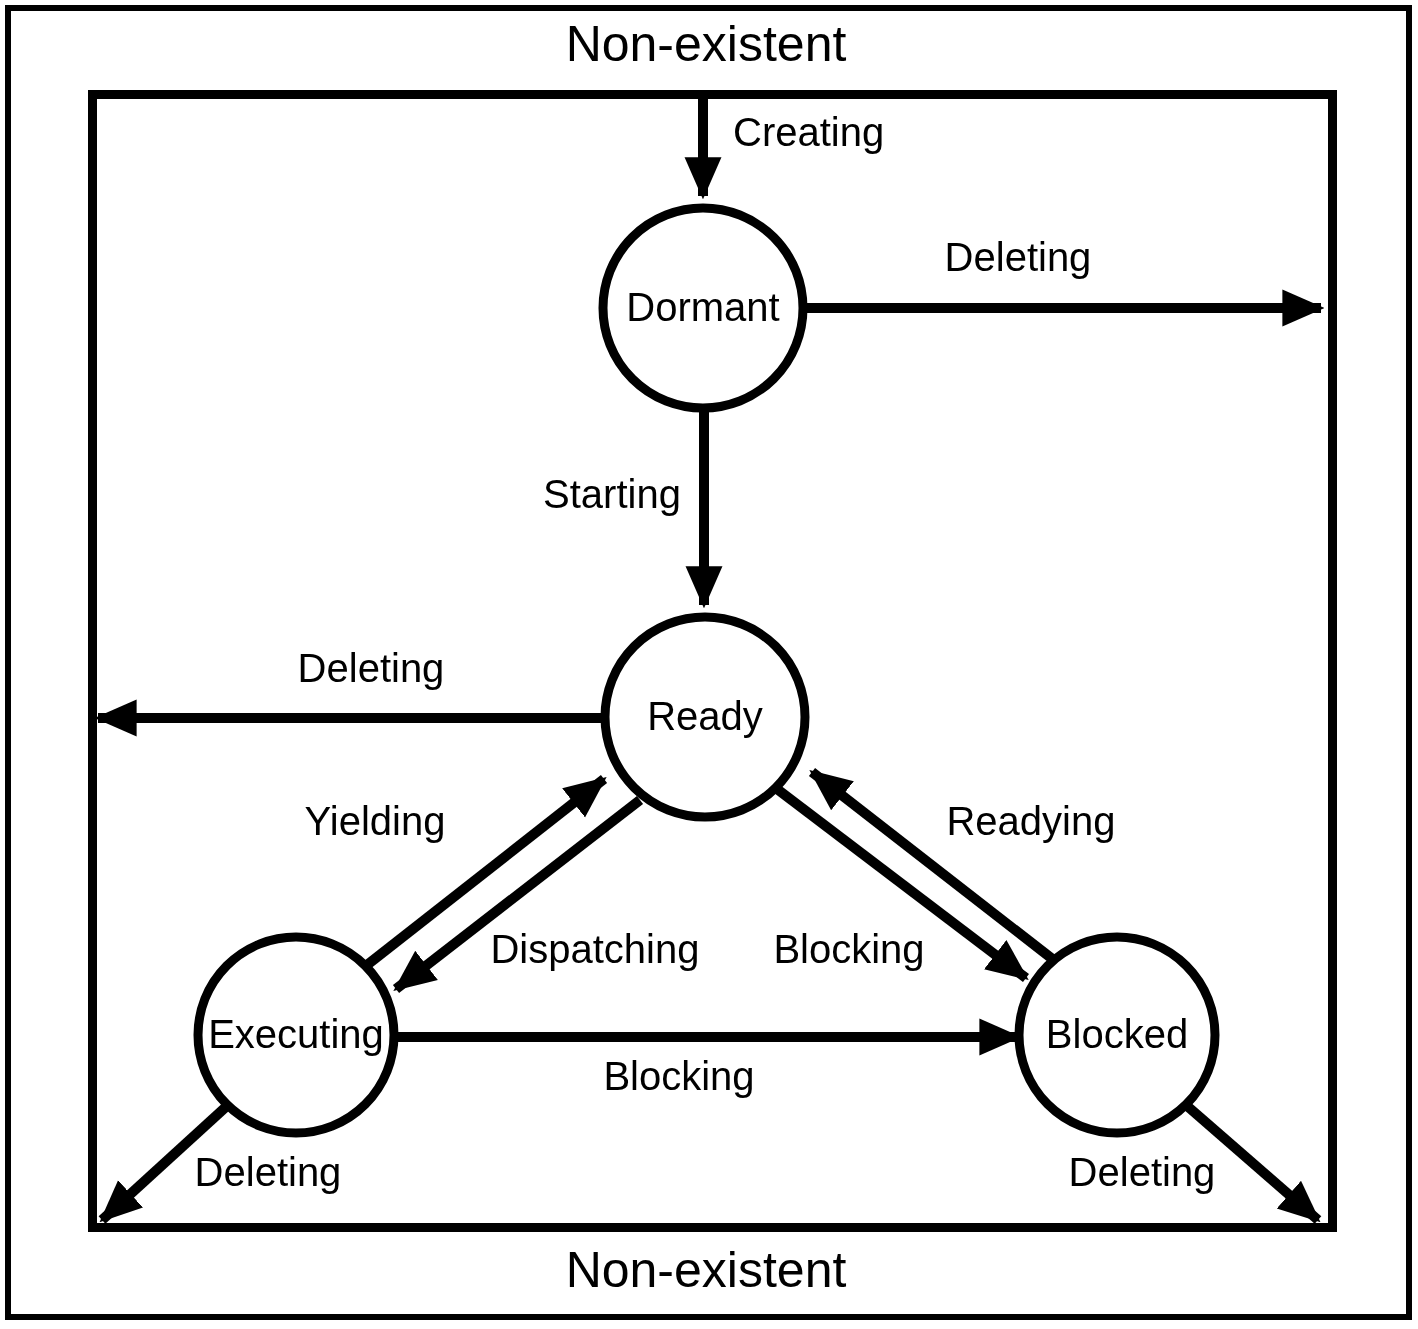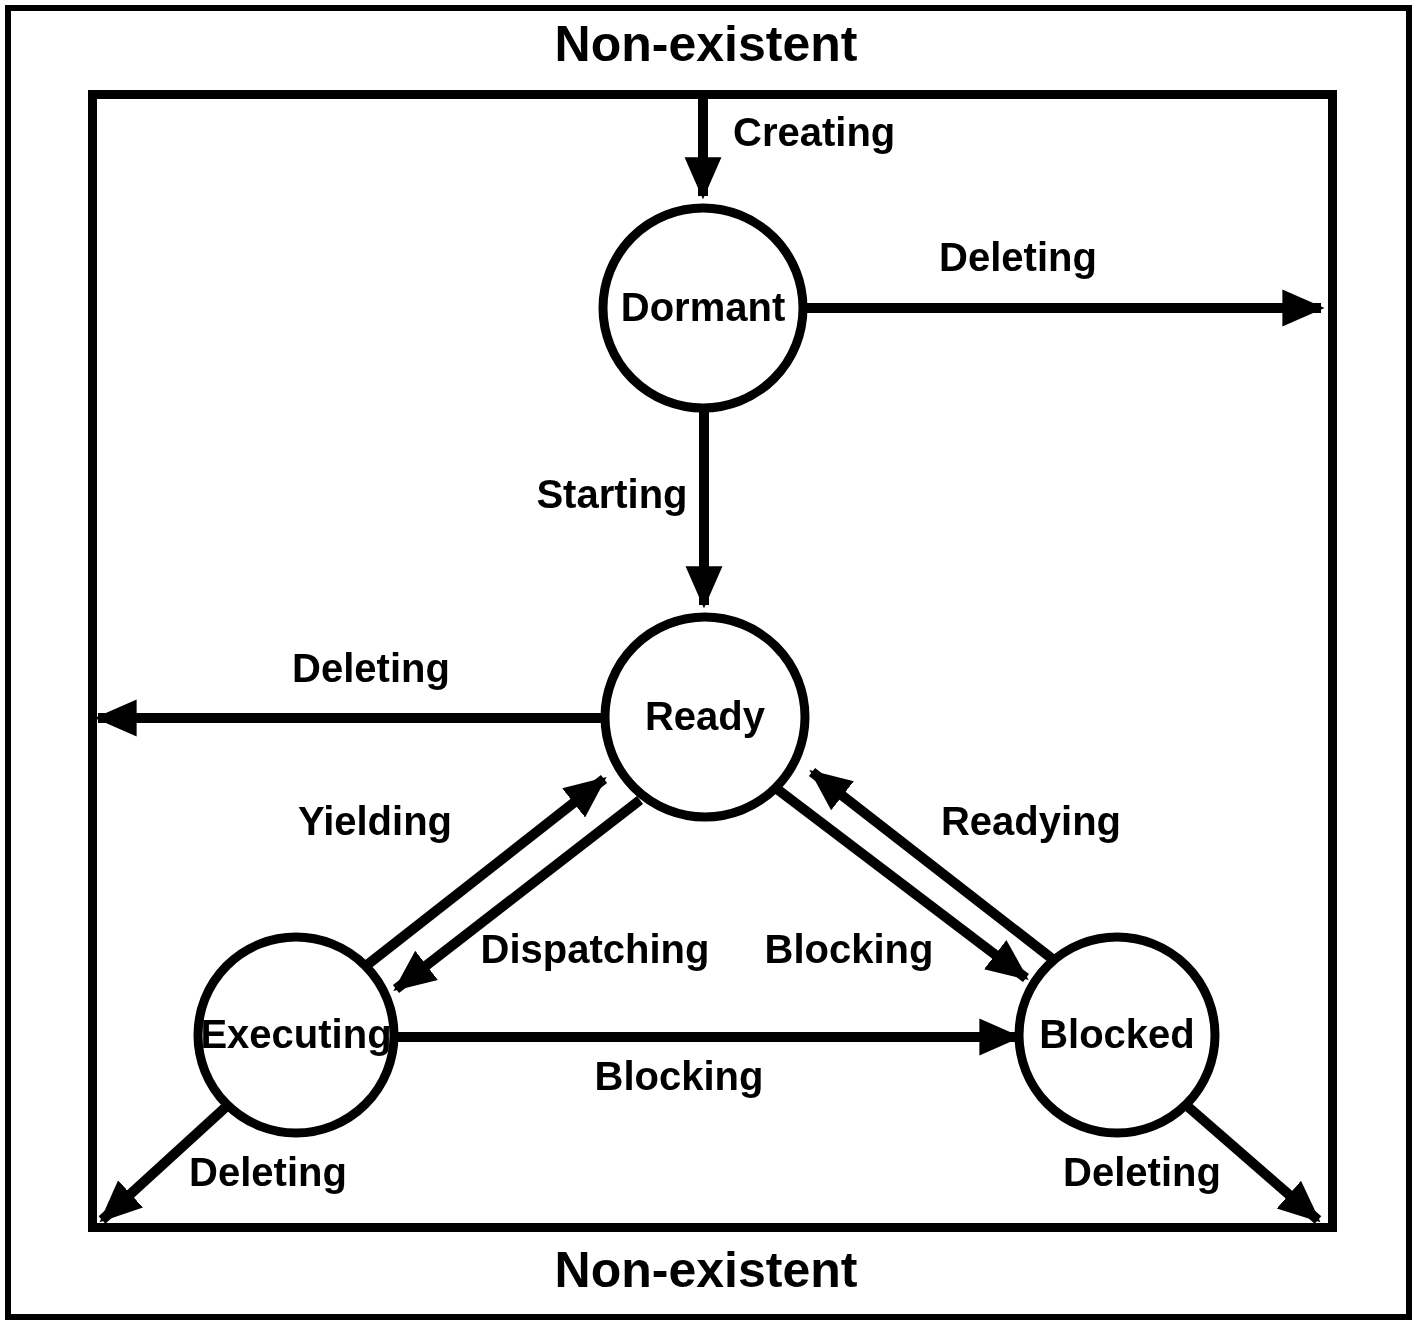--- a/index.html
+++ b/index.html
@@ -9,21 +9,20 @@
   }
   body {
     font-family: "Liberation Sans", sans-serif;
   }
   #stage {
     position: relative;
     width: 1418px;
     height: 1329px;
     background: #ffffff;
     overflow: hidden;
-    font-weight: bold;
   }
   #diagram {
     position: absolute;
     left: 0;
     top: 0;
     width: 1418px;
     height: 1329px;
   }
   .dg-label {
     font-family: "Liberation Sans", sans-serif;

